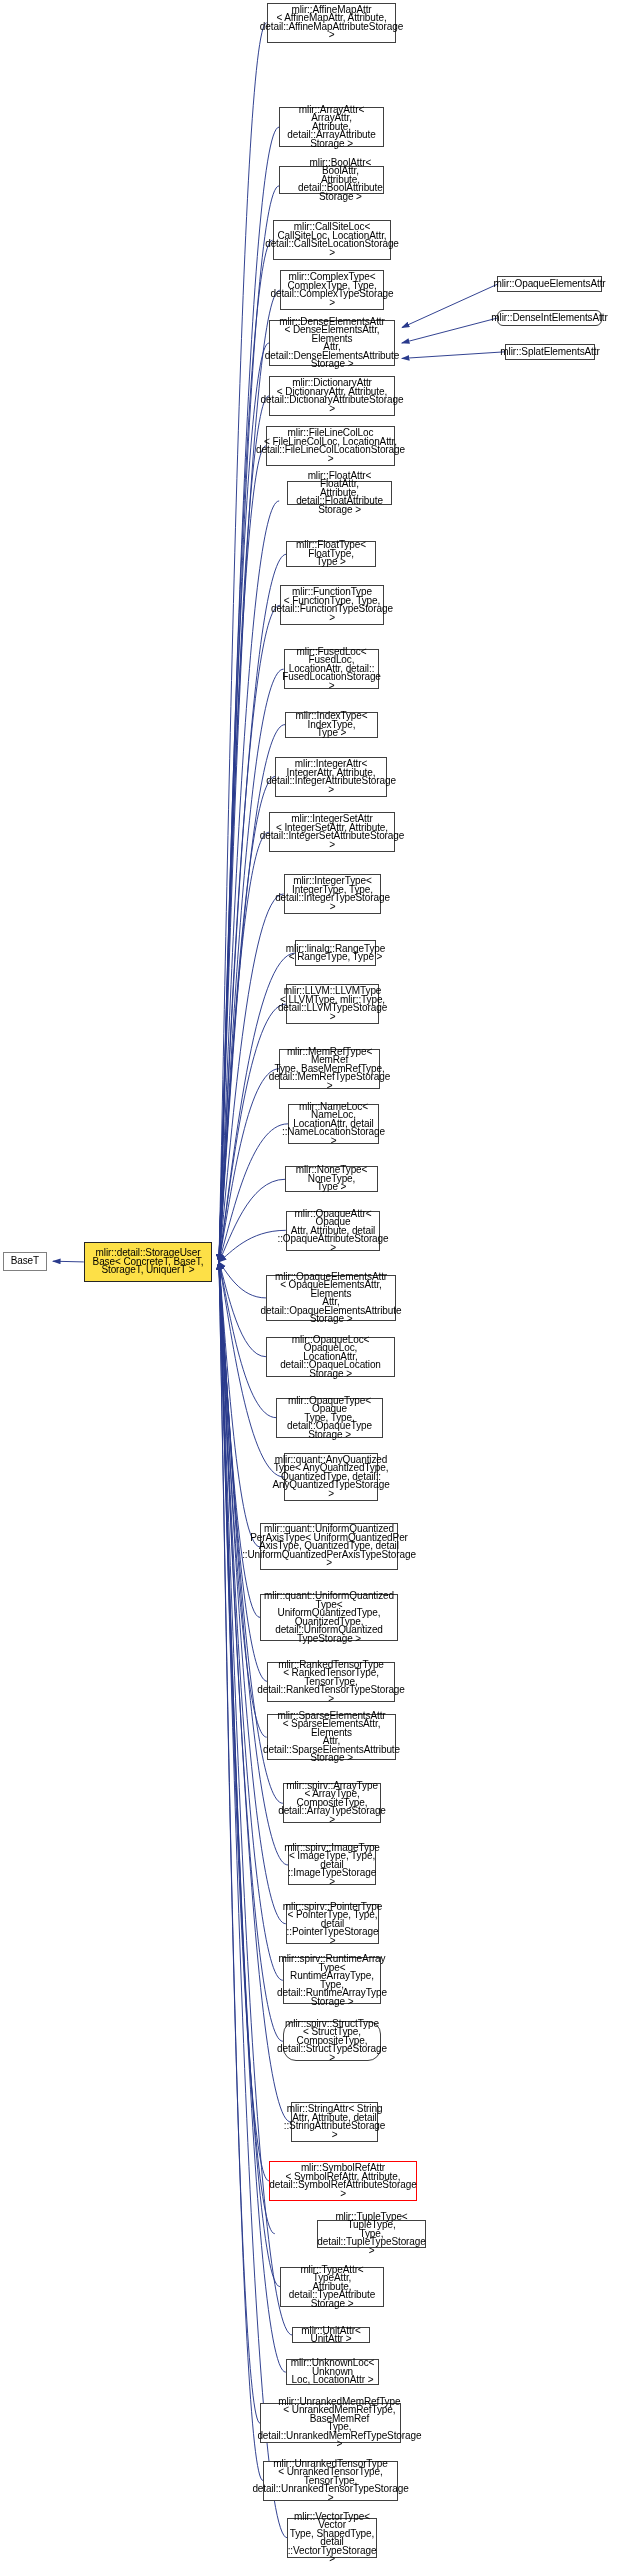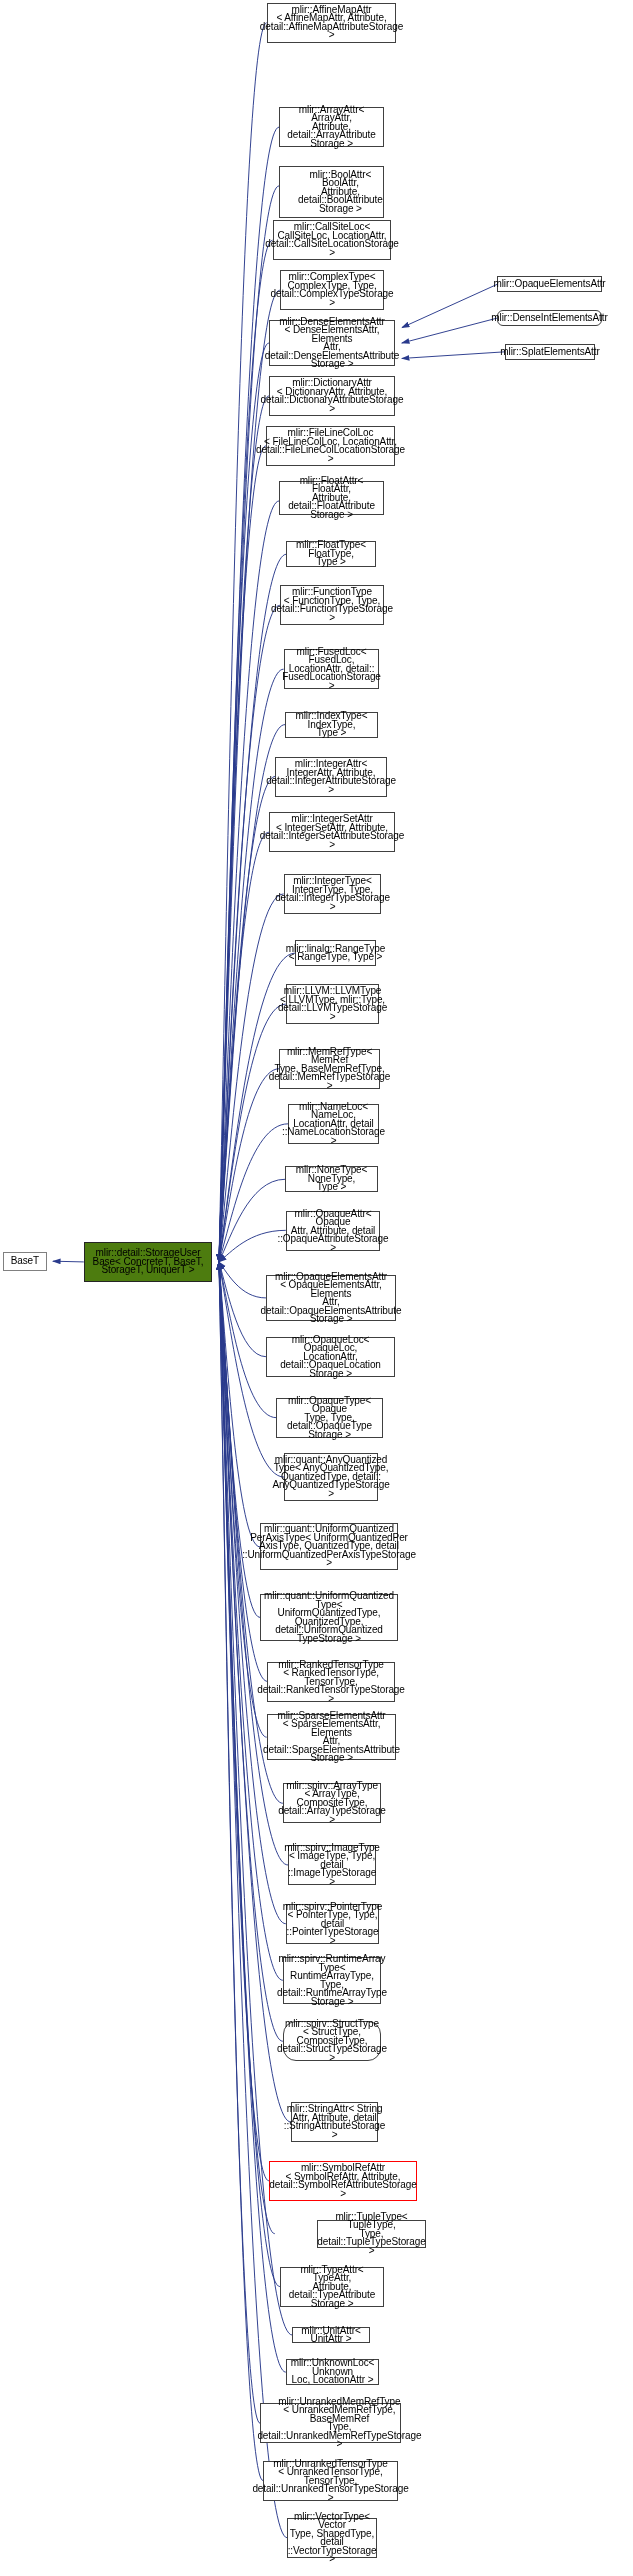--- a/index.html
+++ b/index.html
@@ -36,21 +36,21 @@
     border: 0.7px solid #404040;
     color: #000000;
     font-size: 10px;
     line-height: 8.5px;
     letter-spacing: -0.1px;
     white-space: pre-line;
     padding: 0.7px 2.2px;
     z-index: 2;
   }
   .node.root {
-    background: #4d7c0f;
+    background: #fde047;
     border: 0.7px solid #252525;
   }
   .node.highlight {
     border: 0.7px solid #ff0000;
   }
   .node.plain {
     border: 0.7px solid #808080;
   }
 </style>
 </head>
@@ -122,40 +122,40 @@
 Base&lt; ConcreteT, BaseT,
 StorageT, UniquerT &gt;</div>
 
   <div id="derived-container">
       <div class="node" style="left: 267px; top: 2.9px; width: 129px; height: 40px;">mlir::AffineMapAttr
 &lt; AffineMapAttr, Attribute,
  detail::AffineMapAttributeStorage &gt;</div>
       <div class="node" style="left: 279px; top: 107px; width: 105px; height: 40px;">mlir::ArrayAttr&lt; ArrayAttr,
 Attribute, detail::ArrayAttribute
 Storage &gt;</div>
-      <div class="node" style="left: 279px; top: 166px; width: 105px; height: 52px; padding-left: 20px;">mlir::BoolAttr&lt; BoolAttr,
+      <div class="node" style="left: 279px; top: 166px; width: 105px; height: 28px; padding-left: 20px;">mlir::BoolAttr&lt; BoolAttr,
 Attribute, detail::BoolAttribute
 Storage &gt;</div>
       <div class="node" style="left: 273px; top: 220px; width: 118px; height: 40px;">mlir::CallSiteLoc&lt;
  CallSiteLoc, LocationAttr,
  detail::CallSiteLocationStorage &gt;</div>
       <div class="node" style="left: 280px; top: 270px; width: 104px; height: 40px;">mlir::ComplexType&lt;
 ComplexType, Type,
 detail::ComplexTypeStorage &gt;</div>
       <div class="node" style="left: 269px; top: 320px; width: 126px; height: 46px;">mlir::DenseElementsAttr
 &lt; DenseElementsAttr, Elements
 Attr, detail::DenseElementsAttribute
 Storage &gt;</div>
       <div class="node" style="left: 269px; top: 376px; width: 126px; height: 40px;">mlir::DictionaryAttr
 &lt; DictionaryAttr, Attribute,
  detail::DictionaryAttributeStorage &gt;</div>
       <div class="node" style="left: 266px; top: 426px; width: 129px; height: 40px;">mlir::FileLineColLoc
 &lt; FileLineColLoc, LocationAttr,
  detail::FileLineColLocationStorage &gt;</div>
-      <div class="node" style="left: 279px; top: 481px; width: 105px; height: 34px;">mlir::FloatAttr&lt; FloatAttr,
+      <div class="node" style="left: 287px; top: 481px; width: 105px; height: 24px;">mlir::FloatAttr&lt; FloatAttr,
 Attribute, detail::FloatAttribute
 Storage &gt;</div>
       <div class="node" style="left: 286px; top: 541px; width: 90px; height: 26px;">mlir::FloatType&lt; FloatType,
 Type &gt;</div>
       <div class="node" style="left: 280px; top: 585px; width: 104px; height: 40px;">mlir::FunctionType
 &lt; FunctionType, Type,
  detail::FunctionTypeStorage &gt;</div>
       <div class="node" style="left: 284px; top: 649px; width: 95px; height: 40px;">mlir::FusedLoc&lt; FusedLoc,
 LocationAttr, detail::
 FusedLocationStorage &gt;</div>

